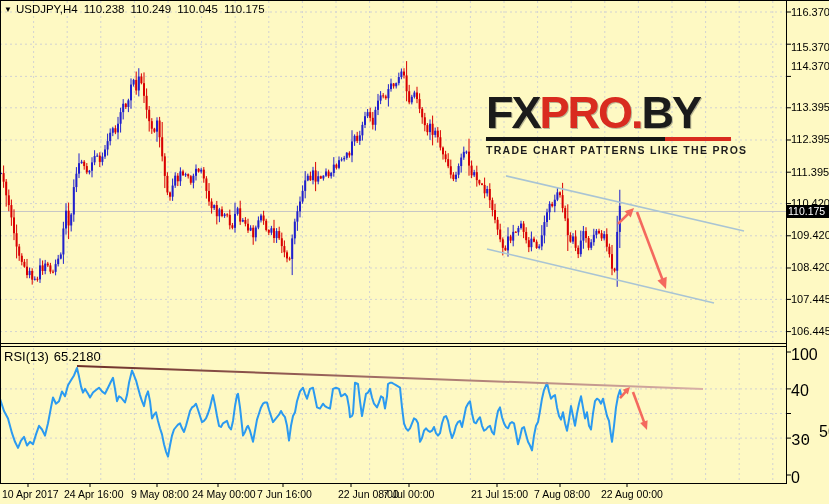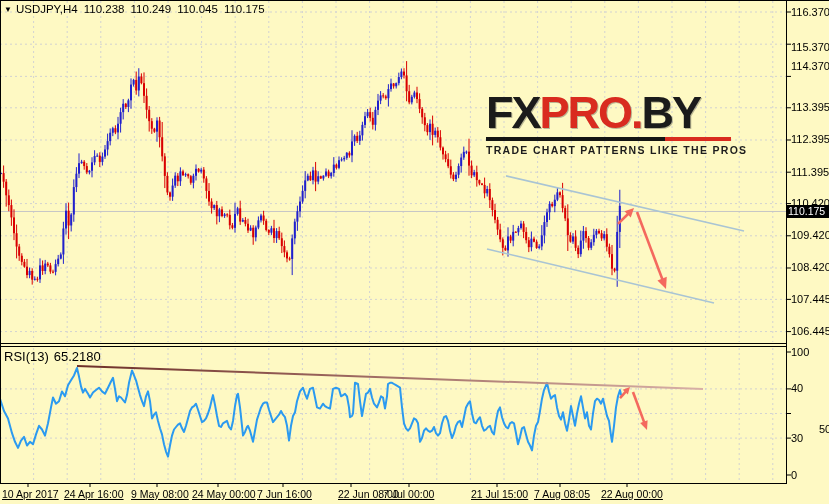--- a/index.html
+++ b/index.html
@@ -11,22 +11,22 @@
   .title-row span{margin-right:0;}
   .title-row .num{margin-left:6px;}
   #logo{position:absolute;left:486px;top:90px;width:245px;z-index:3;}
   .logo-text{font-weight:bold;font-size:45px;line-height:1.0;letter-spacing:-2px;white-space:nowrap;
              text-shadow:1px 1px 0 rgba(60,60,60,.35);}
   .logo-divider{position:relative;height:4px;margin-top:2px;background:#141414;}
   .logo-divider .red-seg{position:absolute;right:0;top:0;width:66px;height:4px;}
   .logo-tagline{margin-top:3px;font-weight:bold;font-size:10.5px;letter-spacing:1.3px;
                 color:#1d1d1d;white-space:nowrap;}
   .plabel{position:absolute;left:791px;font-size:11px;white-space:nowrap;z-index:4;}
-  .rlabel{position:absolute;left:791px;font-size:11px;white-space:nowrap;z-index:4;}
-  .dlabel{position:absolute;top:488px;font-size:10.5px;white-space:nowrap;z-index:4;text-decoration:underline;}
+  .rlabel{position:absolute;left:791px;font-size:16px;white-space:nowrap;z-index:4;}
+  .dlabel{position:absolute;top:488px;font-size:10.5px;white-space:nowrap;z-index:4;}
   #price-tag{position:absolute;left:786px;top:205px;width:43px;height:13px;z-index:5;
              font-size:10.5px;line-height:13px;text-align:left;padding-left:2px;box-sizing:border-box;}
   #rsi-label-row{position:absolute;left:4px;top:349px;z-index:4;font-size:13px;white-space:nowrap;}
   #rsi-label-row .val{margin-left:5px;}
 </style>
 </head>
 <body>
 
 <div class="window">
 
@@ -669,30 +669,30 @@
     </div>
   <div id="price-tag" style="background: rgb(0, 0, 0); color: rgb(255, 255, 255);">110.175</div>
 
   <div id="rsi-label-row">
     <span>RSI(13)</span><span class="val">65.2180</span>
   </div>
   <div id="rsi-axis-labels">
       <div class="rlabel" style="top: 345.5px;">100</div>
       <div class="rlabel" style="top: 382.4px;">40</div>
       <div class="rlabel" style="top: 423px; margin-left: 28px;">50</div>
-      <div class="rlabel" style="top: 431.6px;">30</div>
+      <div class="rlabel" style="top: 431.6px; font-family: Liberation Mono, monospace;">30</div>
       <div class="rlabel" style="top: 468.5px;">0</div>
     </div>
 
   <div id="date-labels">
       <div class="dlabel" style="left: 2px;">10 Apr 2017</div>
       <div class="dlabel" style="left: 64px;">24 Apr 16:00</div>
       <div class="dlabel" style="left: 131px;">9 May 08:00</div>
       <div class="dlabel" style="left: 192px;">24 May 00:00</div>
       <div class="dlabel" style="left: 257px;">7 Jun 16:00</div>
       <div class="dlabel" style="left: 338px;">22 Jun 08:00</div>
       <div class="dlabel" style="left: 383px; text-align: right;">7 Jul 00:00</div>
       <div class="dlabel" style="left: 471px;">21 Jul 15:00</div>
-      <div class="dlabel" style="left: 534px;">7 Aug 08:05</div>
+      <div class="dlabel" style="left: 534px;">7 Aug 08:00</div>
       <div class="dlabel" style="left: 601px;">22 Aug 00:00</div>
     </div>
 
 </div>
 
 </body></html>

